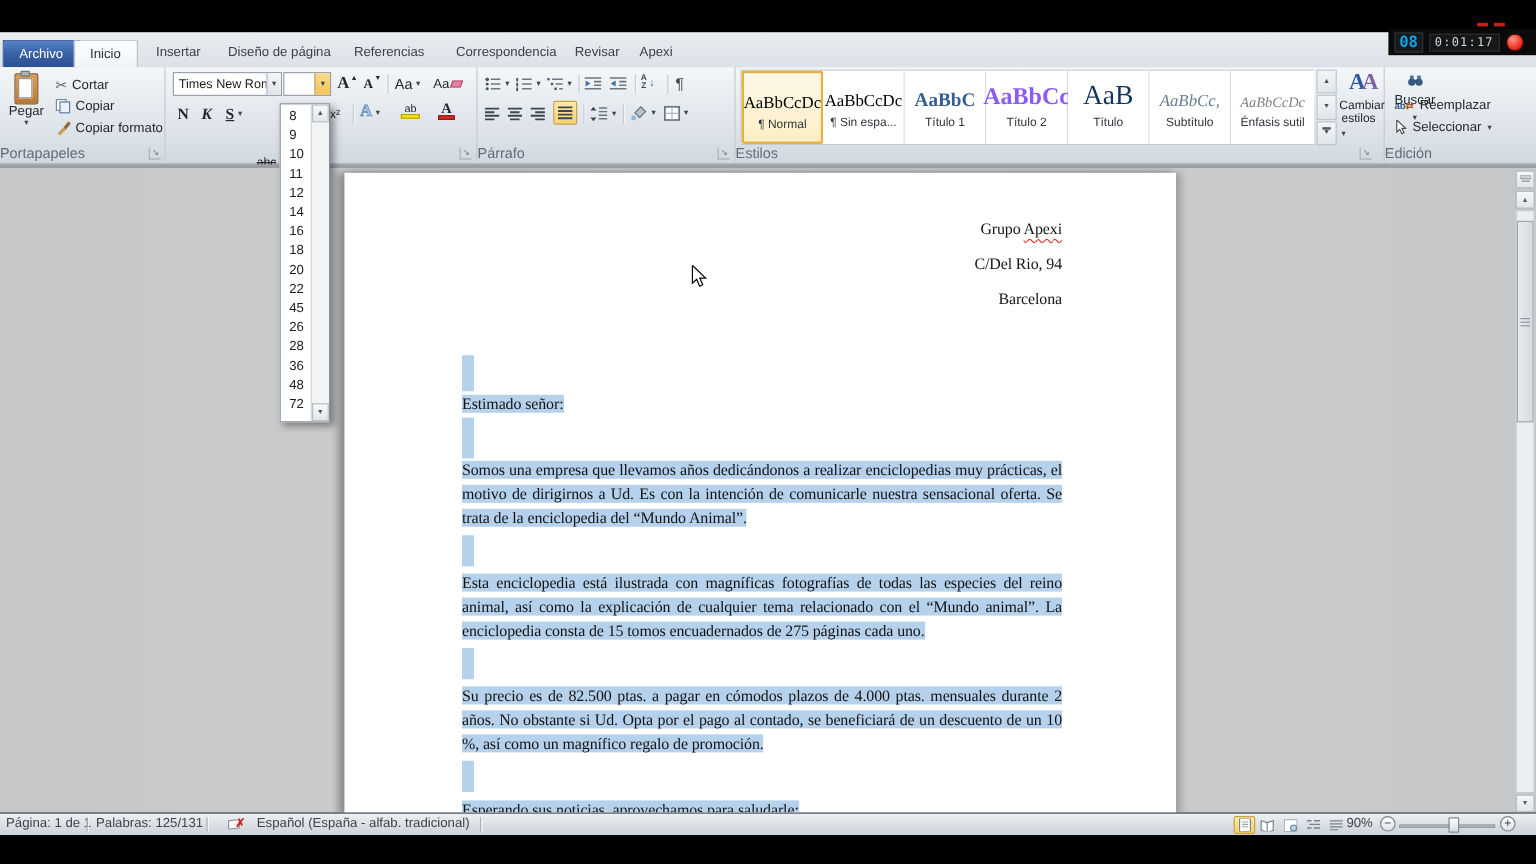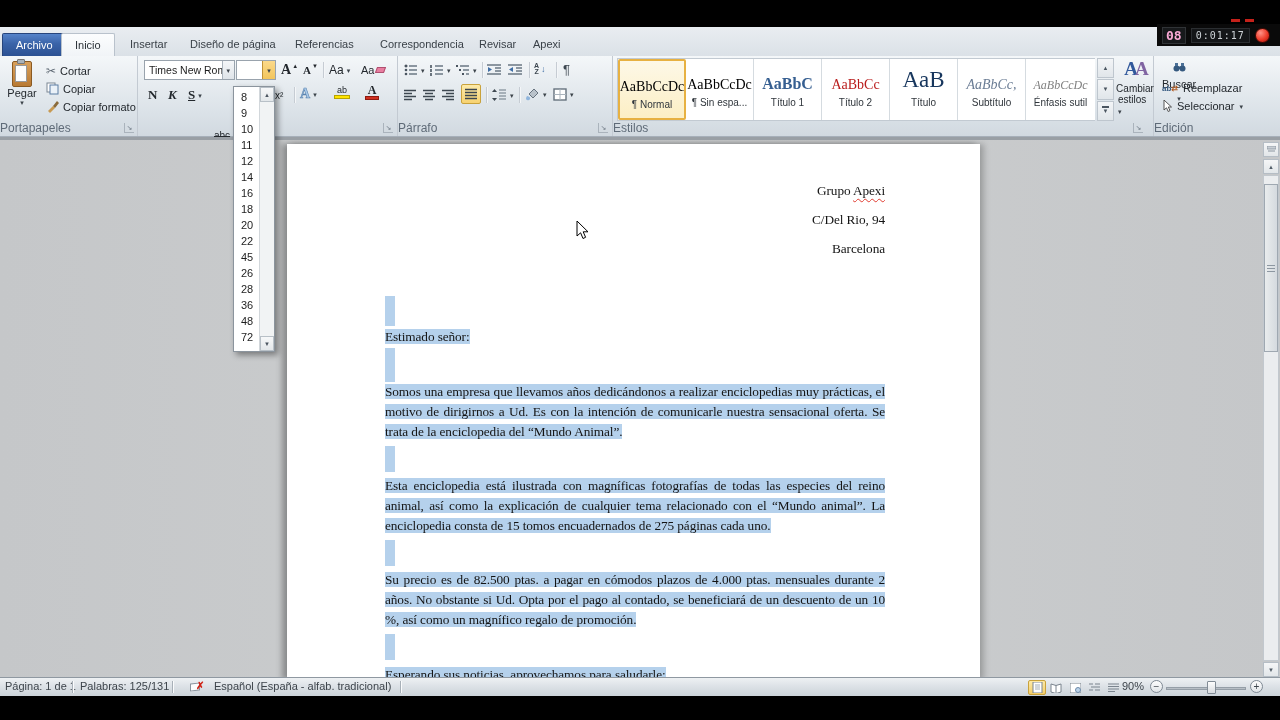--- a/index.html
+++ b/index.html
@@ -143,21 +143,21 @@
     display:flex; flex-direction:column; }
   .sd-btn { height:15px; background:linear-gradient(#f7f8f9,#e3e7ea);
     border:1px solid #b8c0c7; display:flex; align-items:center; justify-content:center;
     font-size:6px; color:#4b5560; }
   .sd-down { margin-top:auto; }
 
   
   .recorder { position:absolute; top:24px; right:0; width:123px; height:22px; background:#0a0a0a;
     display:flex; align-items:center; gap:5px; padding:0 5px; z-index:30; }
   .take { font-family:"DejaVu Sans Mono",monospace; font-size:13px; font-weight:bold;
-    color:#f9a8d4; background:#17191b; border:1px solid #303336; padding:0 3px;
+    color:#0ea5e9; background:#17191b; border:1px solid #303336; padding:0 3px;
     height:17px; line-height:16px; }
   .rtime { font-family:"DejaVu Sans Mono",monospace; font-size:10px; color:#ced3d7;
     background:#141618; border:1px solid #2b2e31; height:15px; line-height:14px;
     padding:0 4px; letter-spacing:1px; }
   .recbtn { width:15px; height:15px; border-radius:50%;
     background:radial-gradient(circle at 35% 30%,#ff9286,#ee3a28 55%,#92110a);
     border:1px solid #4c0b05; }
   .recmark { position:absolute; width:9px; height:3px; background:#c5211a; z-index:31; }
 
   .cursor { position:absolute; left:576px; top:221px; z-index:50; }
@@ -425,21 +425,21 @@
           </div>
           <div class="stylecard" style="left:68px;">
             <span class="prev" style="font-size:14px;">AaBbCcDc</span>
             <span class="sname">¶ Sin espa...</span>
           </div>
           <div class="stylecard" style="left:136px;">
             <span class="prev" style="font-size:16px;font-weight:bold;color:#365f91;">AaBbC</span>
             <span class="sname">Título 1</span>
           </div>
           <div class="stylecard" style="left:204px;">
-            <span class="prev" style="font-size:14px;font-weight:normal;color:#b91c1c;">AaBbCc</span>
+            <span class="prev" style="font-size:20px;font-weight:bold;color:#8b5cf6;">AaBbCc</span>
             <span class="sname">Título 2</span>
           </div>
           <div class="stylecard" style="left:272px;">
             <span class="prev" style="font-size:23px;color:#17365d;">AaB</span>
             <span class="sname">Título</span>
           </div>
           <div class="stylecard" style="left:340px;">
             <span class="prev" style="font-size:14px;font-style:italic;color:#6a7c94;">AaBbCc,</span>
             <span class="sname">Subtítulo</span>
           </div>

